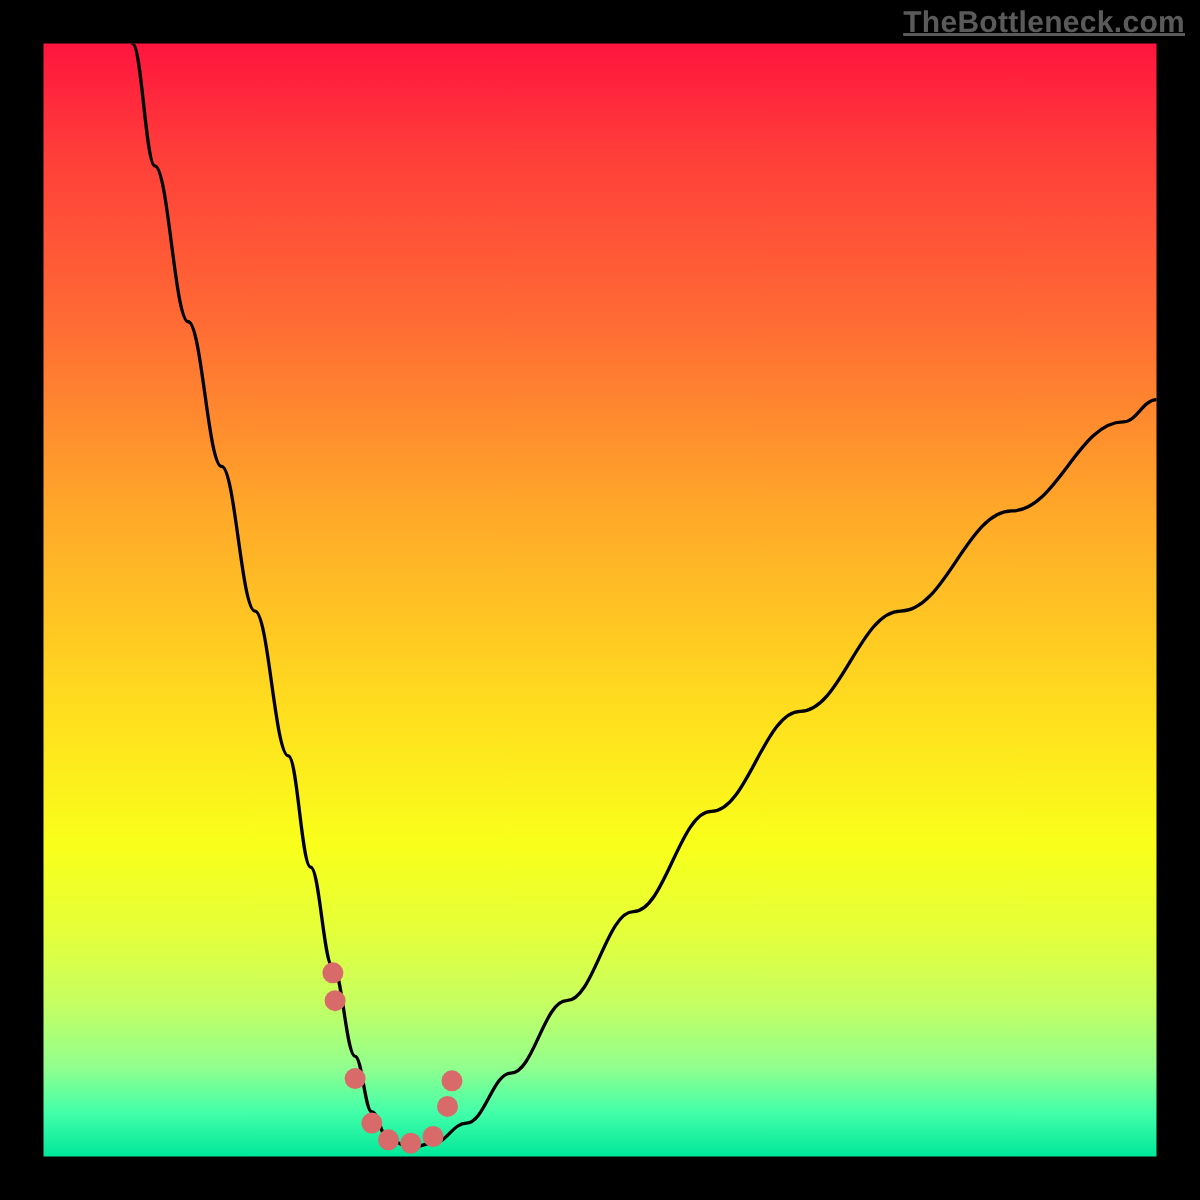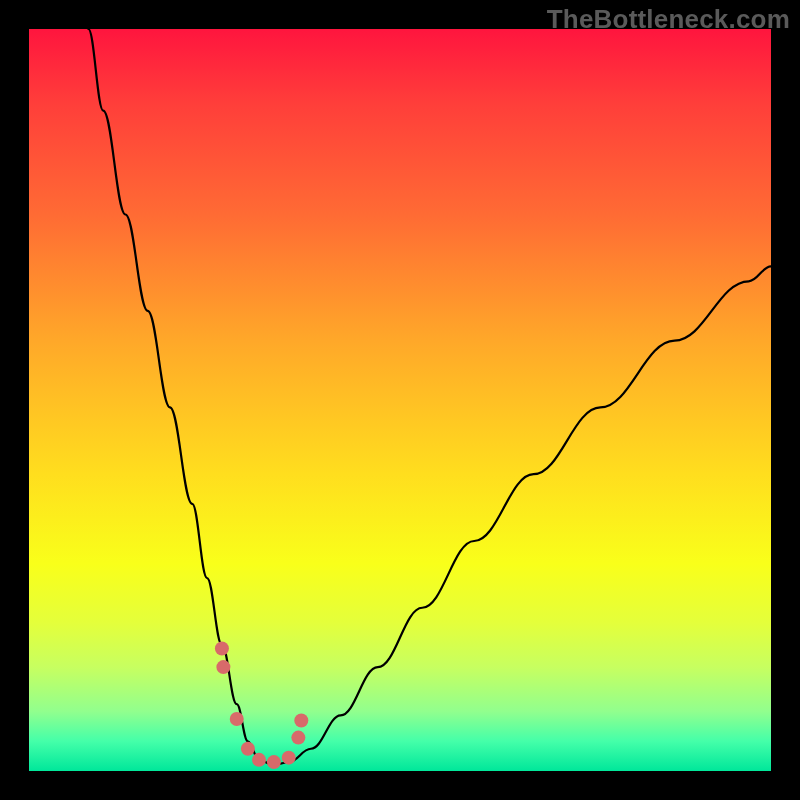--- a/index.html
+++ b/index.html
@@ -35,25 +35,26 @@
       #c7ff60 86%,
       #91ff8e 92%,
       #44ffa9 96%,
       #00e79a 100%
     );
   }
   .watermark {
     position: absolute;
     top: 4px;
     right: 10px;
-    font-size: 26px;
+    font-size: 20px;
     font-weight: 600;
     color: #5a5a5a;
     letter-spacing: 0.2px;
     user-select: none;
+    text-decoration: underline;
   }
   svg.curve {
     position: absolute;
     left: 0;
     top: 0;
     width: 742px;
     height: 742px;
   }
 </style>
 </head>

